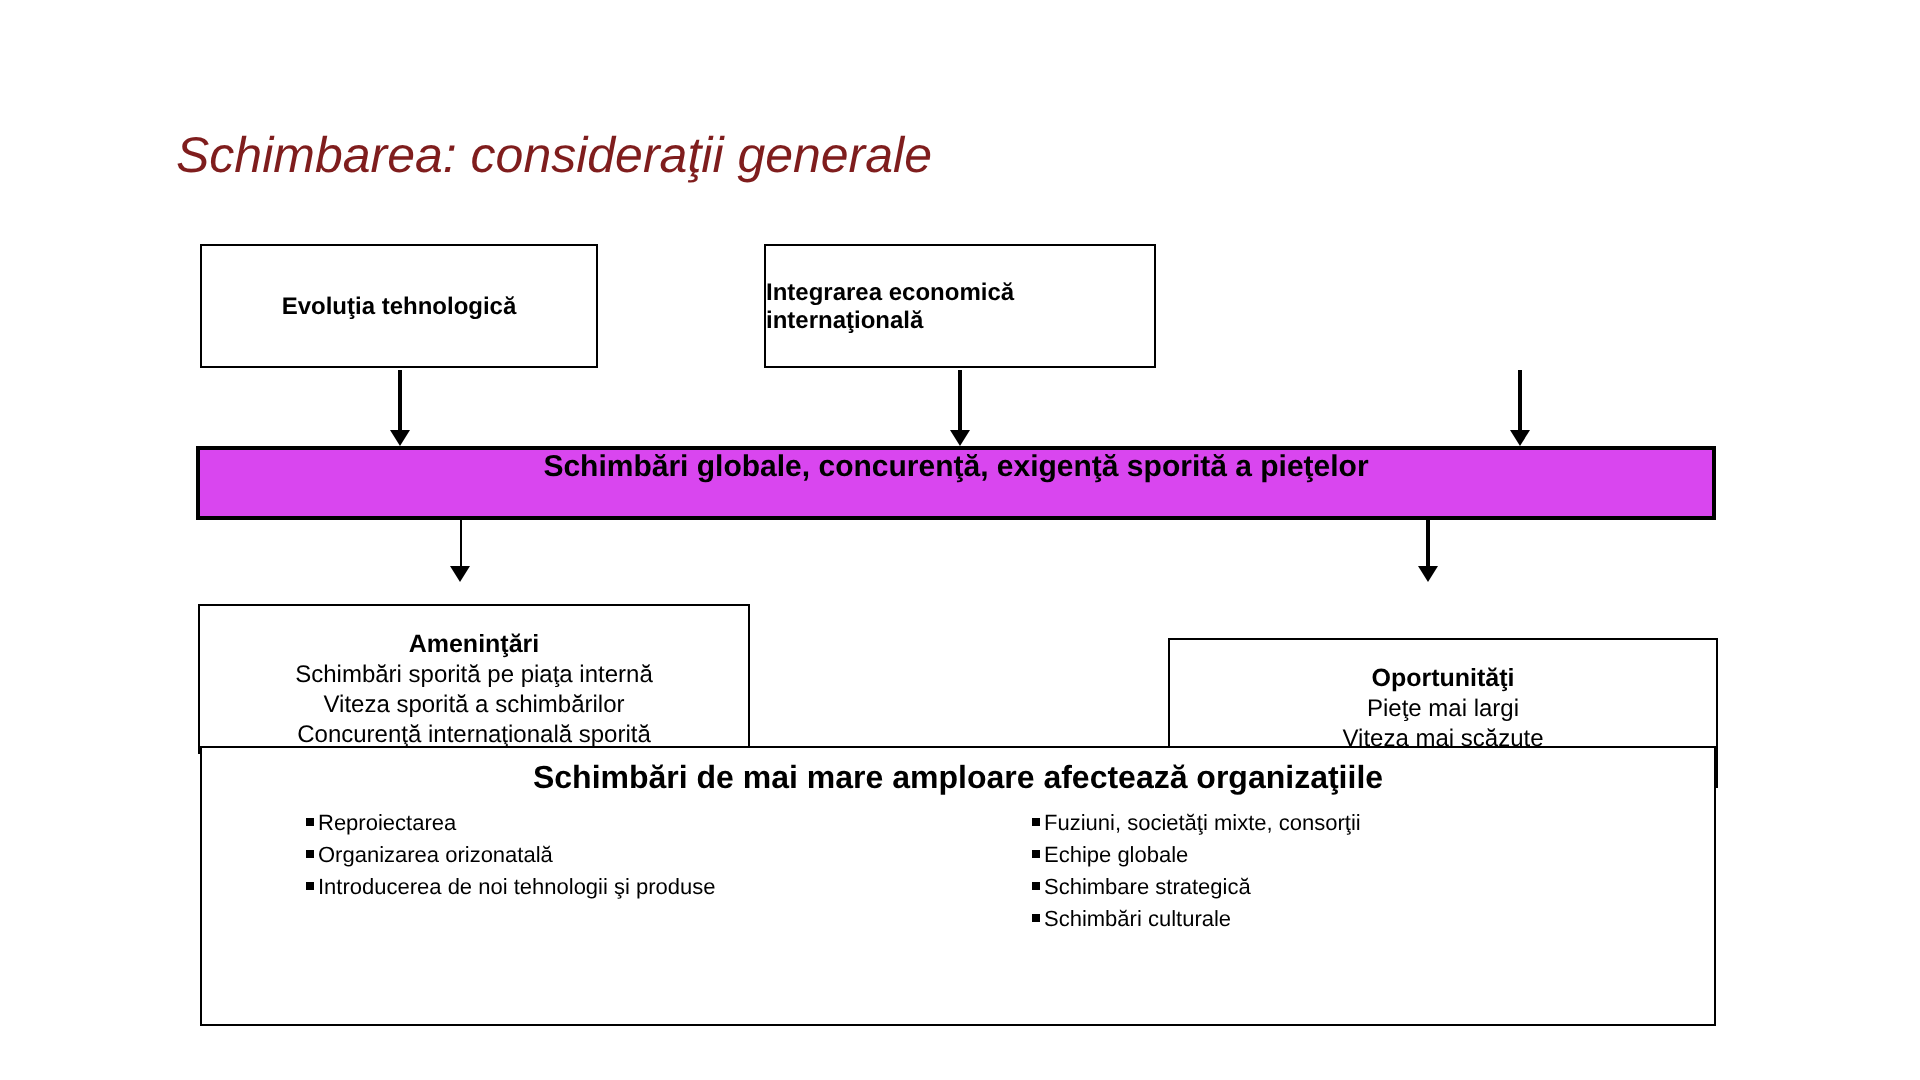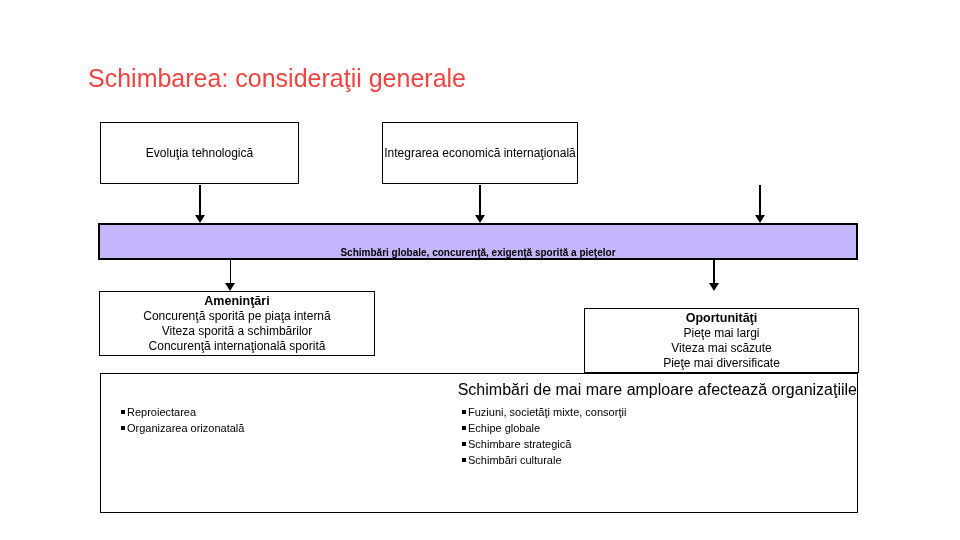--- a/index.html
+++ b/index.html
@@ -2,55 +2,55 @@
 <html><head>
 <meta charset="utf-8">
 <style>
   html,body { margin:0; padding:0; background:#ffffff; }
   #slide {
     position:relative; width:960px; height:540px; background:#ffffff;
     font-family:"Liberation Sans", sans-serif; color:#000; overflow:hidden;
   }
   .slide-title {
     position:absolute; left:88px; top:64px;
-    font-size:25px; font-weight:400; color:#ef4444; letter-spacing:0px;
+    font-size:25px; font-weight:400; color:#7f1d1d; letter-spacing:0px;font-style:italic;
   }
   .box {
     position:absolute; border:1px solid #000; background:#fff;
     display:flex; align-items:center; justify-content:center;
-    text-align:left; font-weight:normal; font-size:12px; line-height:14px;
+    text-align:left; font-weight:bold; font-size:12px; line-height:14px;
   }
   #box-evolutia   { left:100px; top:122px; width:197px; height:60px; }
   #box-integrarea { left:382px; top:122px; width:194px; height:60px; }
   #box-maturizarea{ left:662px; top:122px; width:194px; height:60px; }
   #box-global {
     position:absolute; left:98px; top:223px; width:756px; height:33px;
-    border:2px solid #000; background:#c4b5fd;
-    display:flex; align-items:flex-end; justify-content:center;
-    font-weight:bold; font-size:10px; text-align:center;
+    border:2px solid #000; background:#d946ef;
+    display:flex; align-items:flex-start; justify-content:center;
+    font-weight:bold; font-size:15px; text-align:center;
   }
   .list-box {
     position:absolute; border:1px solid #000; background:#fff;
-    text-align:center; padding-top:2px;
+    text-align:center; padding-top:12px;margin-top:11px;
   }
   #box-threats       { left:99px;  top:291px; width:274px; height:61px; }
   #box-opportunities { left:584px; top:308px; width:273px; height:61px; }
   .list-box .list-title { font-weight:bold; font-size:12.5px; line-height:15px; }
   .list-box .list-item  { font-size:12px; line-height:15px; }
   #box-changes {
     position:absolute; left:100px; top:373px; width:756px; height:138px;
     border:1px solid #000; background:#fff;
   }
   #box-changes .changes-title {
-    margin-top:7px; text-align:right; font-weight:normal; font-size:16px;
+    margin-top:7px; text-align:center; font-weight:bold; font-size:16px;
   }
   .bullet-col { position:absolute; top:33px; list-style:none; margin:0; padding:0; }
   #bullets-left  { left:20px; }
-  #bullets-right { left:361px; }
-  .bullet-col li { font-size:11px; line-height:11px; margin-bottom:5px; white-space:nowrap; }
+  #bullets-right { left:383px; }
+  .bullet-col li { font-size:11px; line-height:11px; margin-bottom:5px; white-space:nowrap;margin-left:32px; }
   .bullet-sq {
     display:inline-block; width:4px; height:4px; background:#000;
     margin-right:2px; vertical-align:2px;
   }
   .arrow { position:absolute; width:10px; }
   .arrow .arrow-line { width:2px; background:#000; margin:0 auto; }
   .arrow.thin .arrow-line { width:1px; }
   .arrow .arrow-head {
     width:0; height:0; margin:0 auto;
     border-left:5px solid transparent; border-right:5px solid transparent;
@@ -99,37 +99,38 @@
     <div class="arrow-line"></div>
     <div class="arrow-head"></div>
   </div>
   <div class="arrow" id="arrow-mid-right">
     <div class="arrow-line"></div>
     <div class="arrow-head"></div>
   </div>
 
   <div class="list-box" id="box-threats">
     <div class="list-title">Ameninţări</div>
-    <div class="list-item">Concurenţă sporită pe piaţa internă</div>
+    <div class="list-item">Schimbări sporită pe piaţa internă</div>
     <div class="list-item">Viteza sporită a schimbărilor</div>
     <div class="list-item">Concurenţă internaţională sporită</div>
   </div>
 
   <div class="list-box" id="box-opportunities">
     <div class="list-title">Oportunităţi</div>
     <div class="list-item">Pieţe mai largi</div>
     <div class="list-item">Viteza mai scăzute</div>
     <div class="list-item">Pieţe mai diversificate</div>
   </div>
 
   <div id="box-changes">
     <div class="changes-title">Schimbări de mai mare amploare afectează organizaţiile</div>
     <ul class="bullet-col" id="bullets-left">
       <li><span class="bullet-sq"></span><span>Reproiectarea</span></li>
       <li><span class="bullet-sq"></span><span>Organizarea orizonatală</span></li>
+      <li><span class="bullet-sq"></span><span>Introducerea de noi tehnologii şi produse</span></li>
     </ul>
     <ul class="bullet-col" id="bullets-right">
       <li><span class="bullet-sq"></span><span>Fuziuni, societăţi mixte, consorţii</span></li>
       <li><span class="bullet-sq"></span><span>Echipe globale</span></li>
       <li><span class="bullet-sq"></span><span>Schimbare strategică</span></li>
       <li><span class="bullet-sq"></span><span>Schimbări culturale</span></li>
     </ul>
   </div>
 
 </div>

